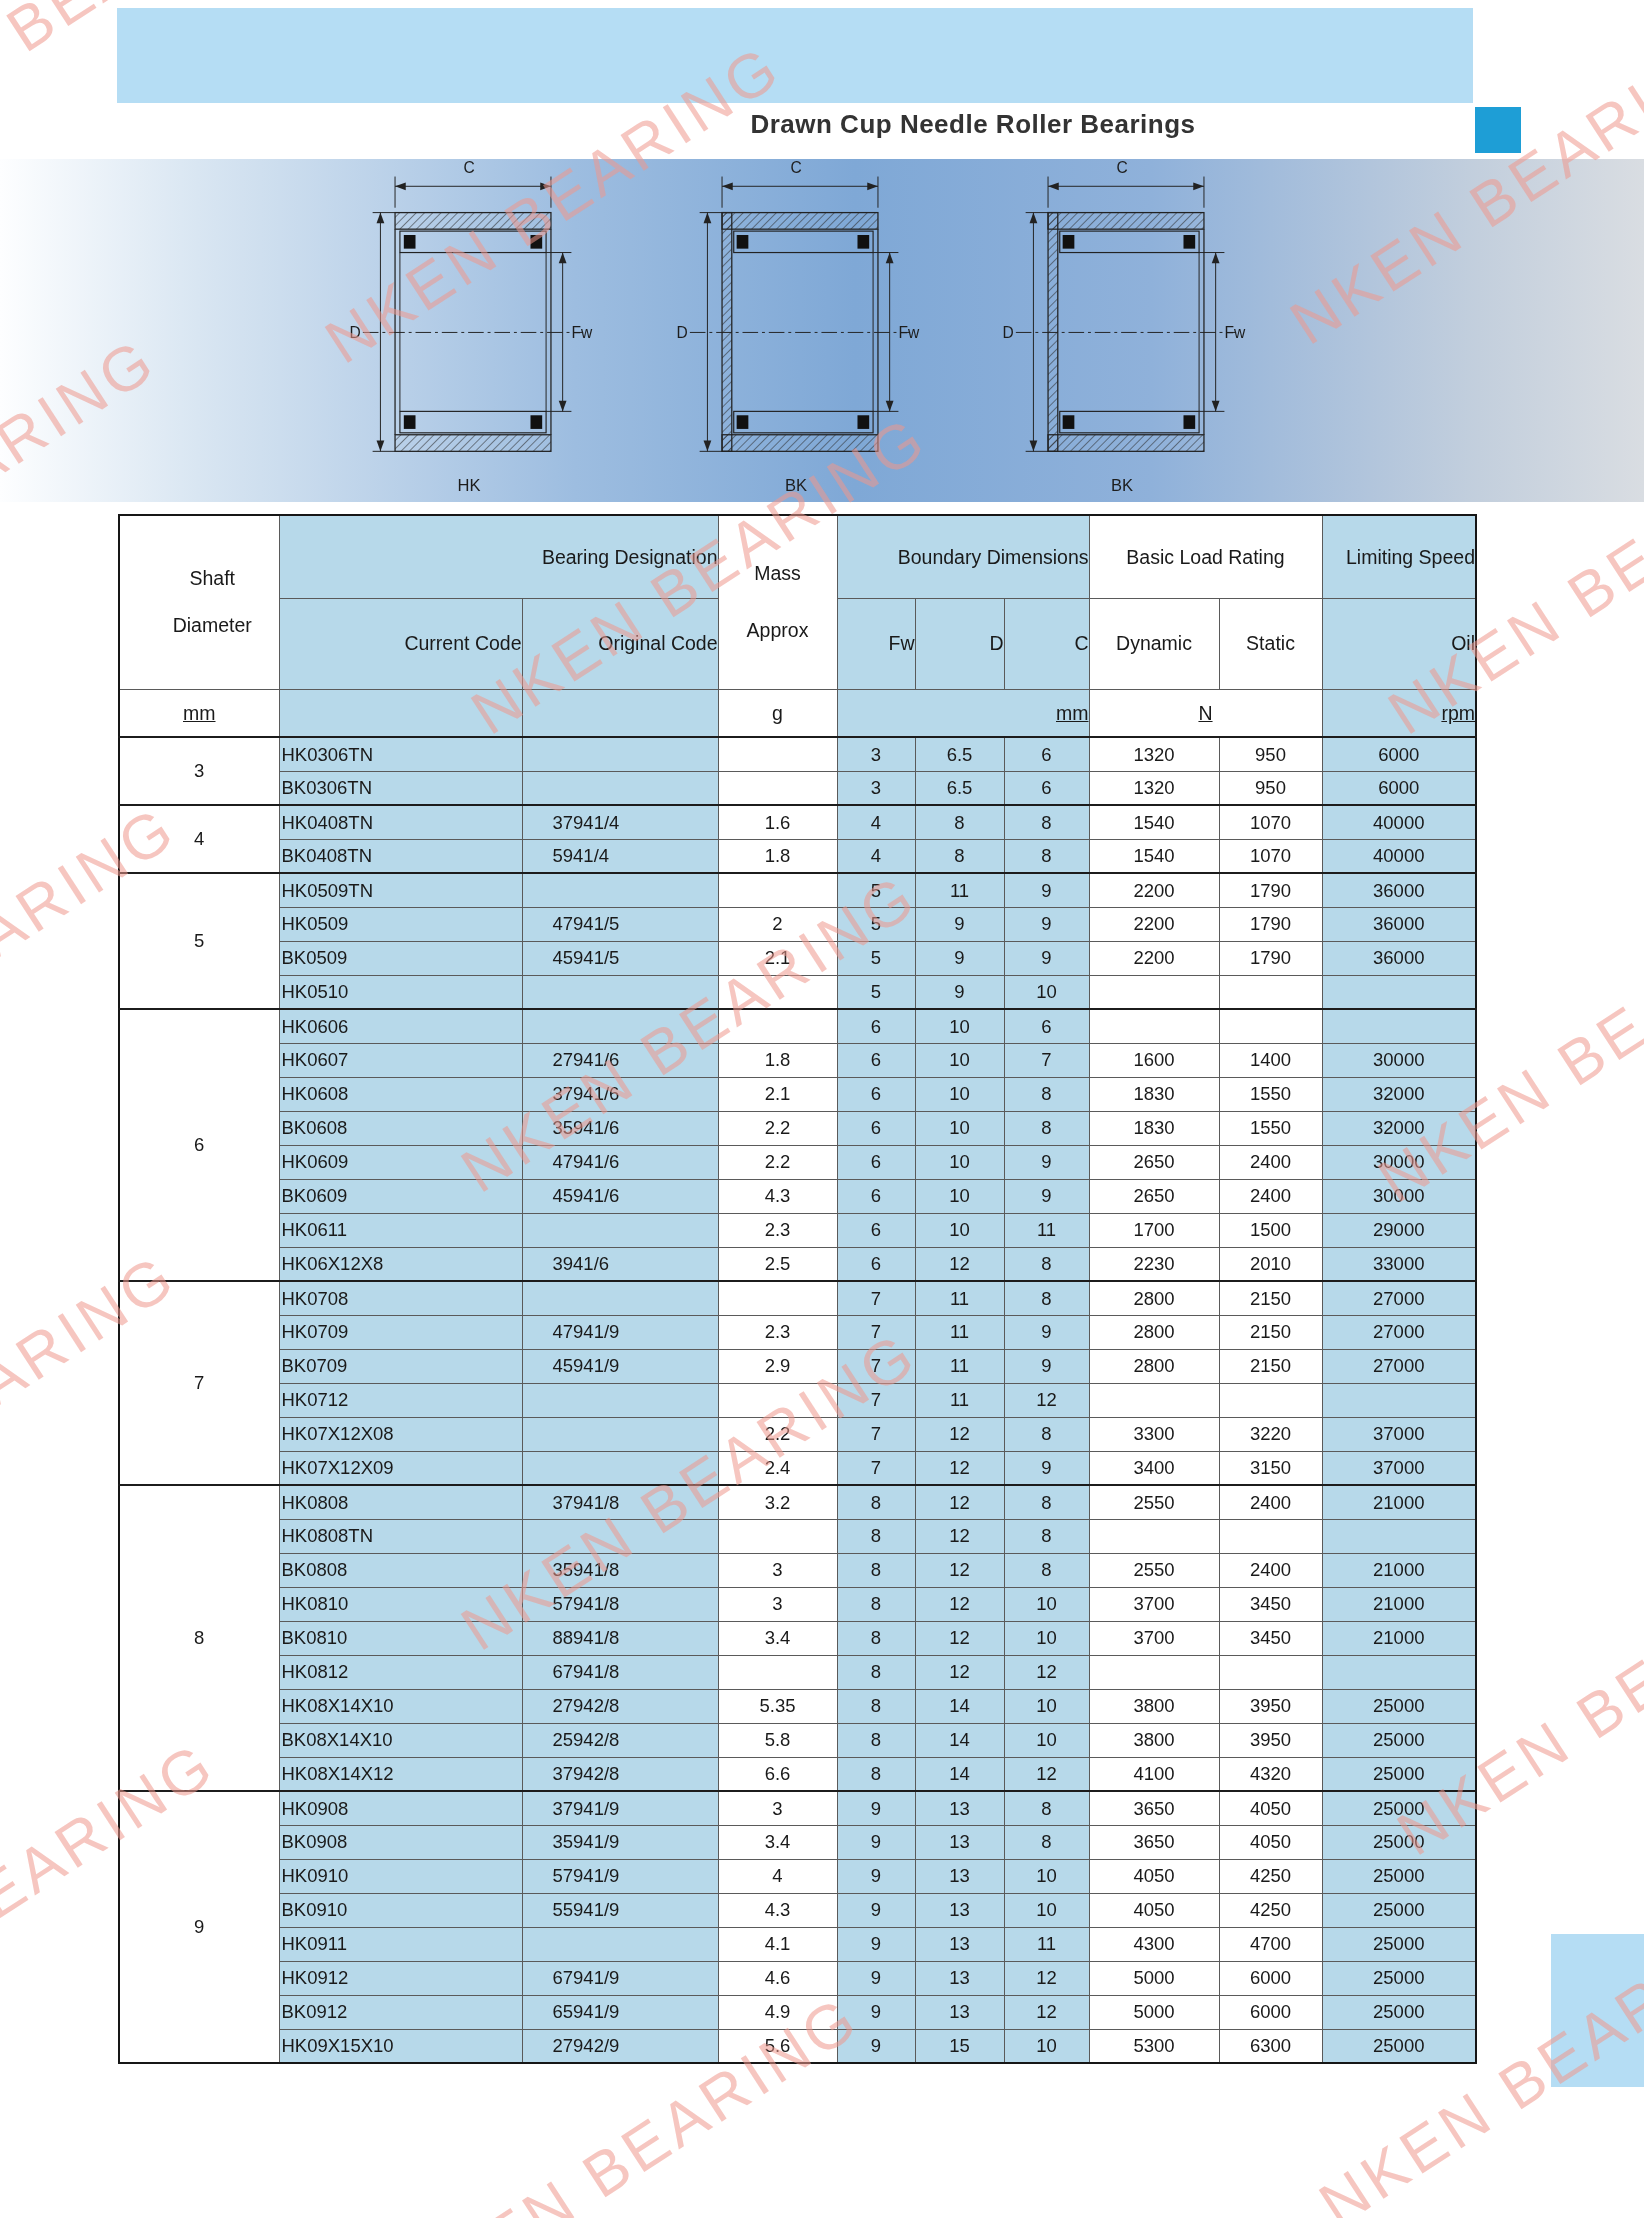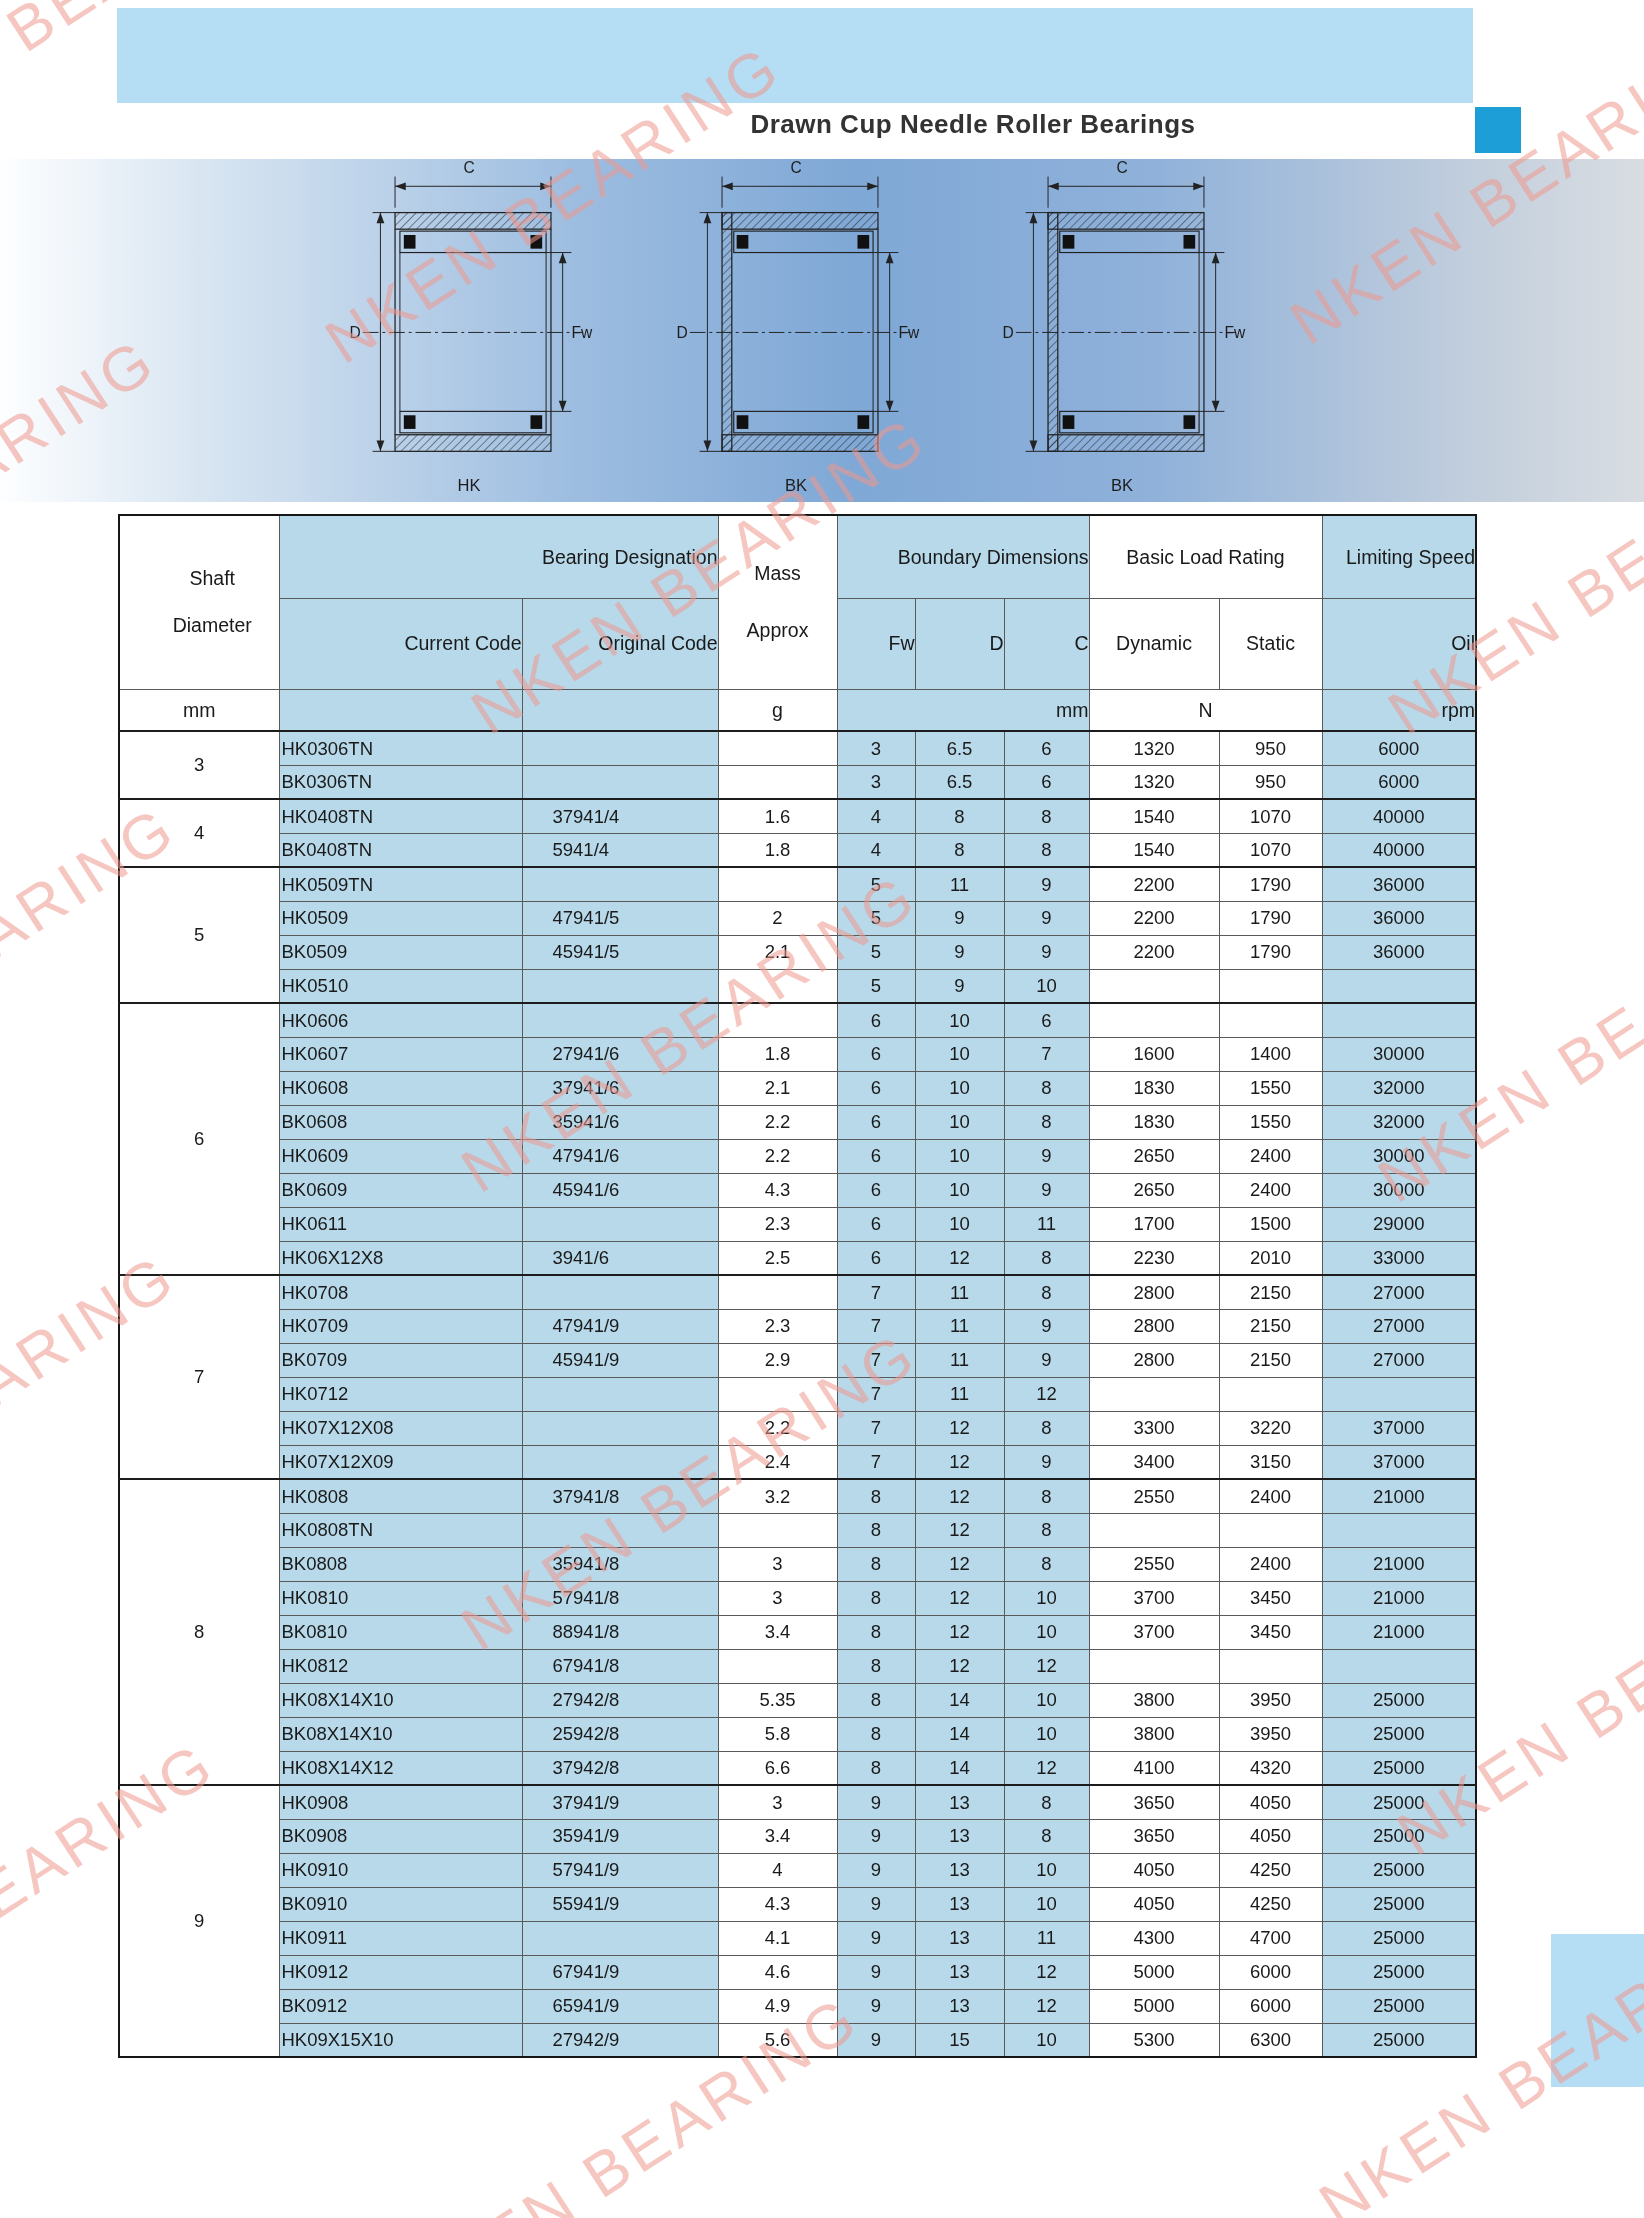--- a/index.html
+++ b/index.html
@@ -19,21 +19,21 @@
   .dg0{left:312px;} .dg1{left:639px;} .dg2{left:965px;}
   svg text{font-family:"Liberation Sans",sans-serif;fill:#1d1d1d;}
 
   
   .table-wrap{position:absolute;left:118px;top:514px;width:1357px;}
   table{border-collapse:collapse;table-layout:fixed;width:1357px;
         font-size:18.5px;color:#1a1a1a;}
   th,td{border:1px solid #5a5a5a;padding:0;line-height:1.05;overflow:hidden;white-space:nowrap;}
   table{border:2px solid #161616;}
   thead th{font-weight:400;font-size:19.5px;text-align:center;vertical-align:middle;}
-  .h-rowA{height:83px;} .h-rowB{height:91px;margin-top:46px;} .h-rowC{height:42px;}
+  .h-rowA{height:83px;} .h-rowB{height:91px;margin-top:46px;} .h-rowC{height:48px;text-decoration:underline;}
   .bgb{background:#b7d9ea;text-align:right;} .bgw{background:#ffffff;}
   .twolines{white-space:pre-line;}
   .shaft-head{line-height:47px;padding-left:26px;} .mass-head{line-height:57px;}
   .body-row{height:34px;}
   .body-row td{border-top-color:#8c8c8c;}
   .group-start td{border-top:2px solid #1c1c1c;}
   td.c-shaft{background:#fff;text-align:center;}
   td.c-code{background:#b7d9ea;text-align:left;padding-left:2px;}
   td.c-code2{background:#b7d9ea;text-align:left;padding-left:30px;}
   td.c-num{text-align:center;}

